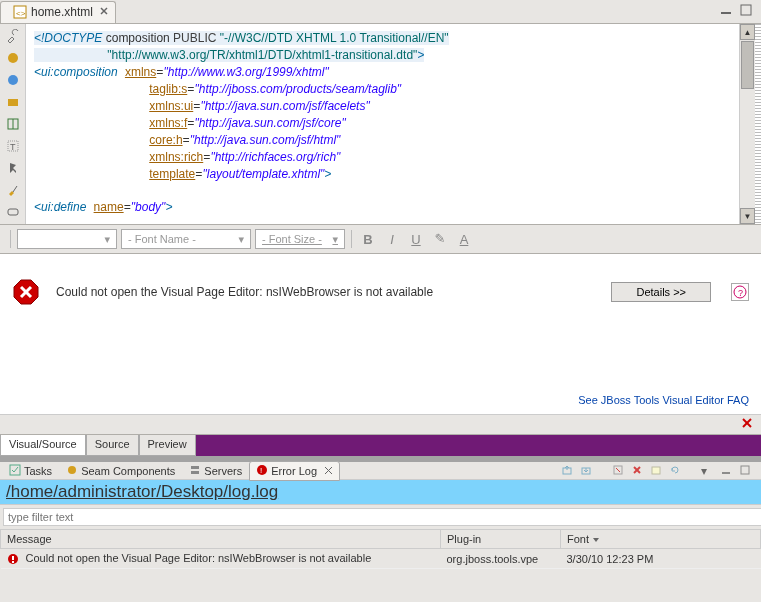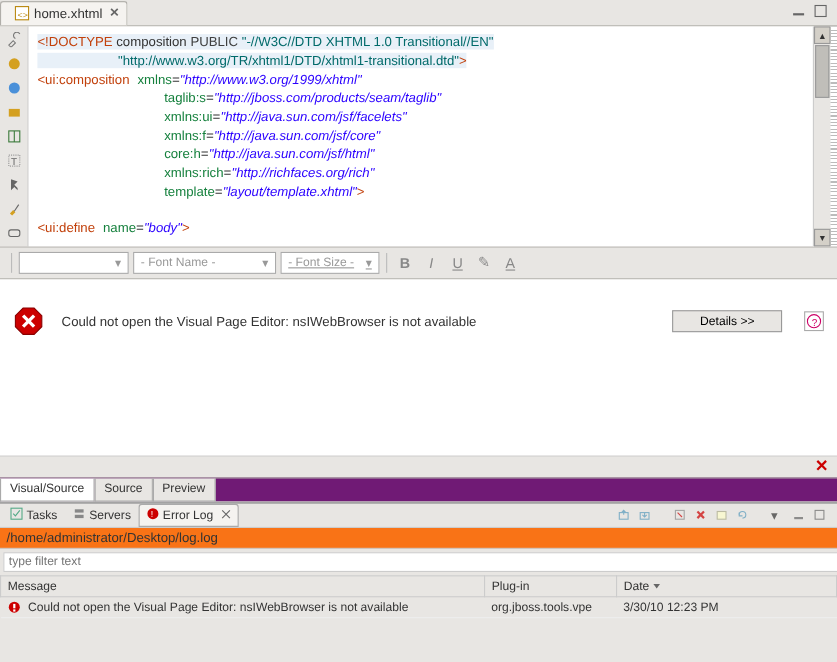--- a/index.html
+++ b/index.html
@@ -15,24 +15,24 @@
 .left-toolbar { width: 26px; background: #e8e6e3; border-right: 1px solid #ccc; display: flex; flex-direction: column; align-items: center; padding-top: 4px; gap: 6px; }
 .tb-icon { width: 16px; height: 16px; cursor: pointer; display: flex; align-items: center; justify-content: center; }
 
 .code-wrapper { flex: 1; display: flex; background: #fff; }
 .code-area { flex: 1; padding: 6px 8px; font-family: "Courier New", monospace; font-size: 12px; line-height: 16px; white-space: pre; overflow: hidden; }
 .scrollbar-v { width: 16px; background: #e8e6e3; border-left: 1px solid #ccc; display: flex; flex-direction: column; }
 .scroll-btn { height: 16px; background: #d4d0c8; border: 1px solid #999; display: flex; align-items: center; justify-content: center; font-size: 8px; }
 .scroll-thumb { flex: 0 0 48px; background: #c0beb9; border: 1px solid #999; margin: 1px; }
 .scroll-track { flex: 1; }
 
-.c-tag { color: #c2410c; }
+.c-tag { color: #0369a1; font-style: italic; }
 .c-keyword { color: #404040; }
 .c-doctype-str { color: #006a6a; }
-.c-attr { color: #15803d; }
+.c-attr { color: #a16207; text-decoration: underline; }
 .c-val { color: #2a00ff; font-style: italic; }
 .doctype-line { background: #e8f0f8; }
 
 .format-toolbar { border-top: 1px solid #b0aea9; border-bottom: 1px solid #b0aea9; background: #e8e6e3; display: flex; align-items: center; padding: 4px 8px; gap: 4px; height: 30px; }
 .fmt-dropdown { background: #fff; border: 1px solid #aaa; padding: 2px 6px; color: #999; font-size: 11px; display: flex; align-items: center; height: 20px; }
 .fmt-dropdown.small { width: 100px; }
 .fmt-dropdown.med { width: 130px; }
 .fmt-dropdown.tiny { width: 90px; text-decoration: underline; }
 .fmt-btn { width: 20px; height: 20px; display: flex; align-items: center; justify-content: center; color: #888; font-family: serif; font-size: 13px; cursor: pointer; }
 .fmt-sep { width: 1px; height: 18px; background: #bbb; margin: 0 2px; }
@@ -44,28 +44,28 @@
 .details-btn { border: 1px solid #999; background: #e8e6e3; padding: 3px 24px; font-size: 11px; cursor: pointer; }
 .help-icon { width: 18px; height: 18px; border: 1px solid #aaa; margin-left: 4px; display: flex; align-items: center; justify-content: center; }
 .faq-link { position: absolute; right: 12px; bottom: 8px; color: #0645ad; font-size: 11px; cursor: pointer; }
 
 .close-x { text-align: right; padding: 2px 8px; background: #e8e6e3; border-top: 1px solid #ccc; }
 
 .view-tabs { display: flex; background: #701a75; border-top: 1px solid #b0aea9; height: 22px; }
 .view-tab { border: 1px solid #aaa; border-top: none; padding: 3px 8px; font-size: 11px; background: #e8e6e3; cursor: pointer; }
 .view-tab.active { background: #fff; }
 
-.bottom-tabs { display: flex; align-items: center; background: #e8e6e3; border-top: 2px solid #a3a3a3; border-bottom: 1px solid #ccc; height: 24px; padding-left: 2px; }
+.bottom-tabs { display: flex; align-items: center; background: #e8e6e3; border-top: 6px solid #a3a3a3; border-bottom: 1px solid #ccc; height: 24px; padding-left: 2px; }
 .bottom-tab { display: flex; align-items: center; gap: 3px; padding: 2px 6px; border: 1px solid transparent; font-size: 11px; cursor: pointer; }
 .bottom-tab.active { background: #f5f3f0; border: 1px solid #aaa; border-radius: 3px 3px 0 0; }
 .bottom-tab-close { margin-left: 4px; }
 .bottom-right-icons { margin-left: auto; margin-right: 8px; display: flex; gap: 5px; }
 .mini-icon { width: 14px; height: 14px; cursor: pointer; opacity: 0.7; }
 
-.log-path { background: #f97316; padding: 2px 6px; font-size: 12px; border-bottom: 1px solid #ccc; }
+.log-path { background: #7dd3fc; padding: 2px 6px; font-size: 17px; border-bottom: 1px solid #ccc; text-decoration: underline; }
 .filter-input { width: 100%; border: 1px solid #ccc; padding: 2px 4px; font-size: 11px; color: #999; margin: 2px 2px; box-sizing: border-box; }
 .filter-wrap { padding: 1px; }
 
 .log-table { width: 100%; border-collapse: collapse; font-size: 11px; }
 .log-table th { text-align: left; background: #e8e6e3; border: 1px solid #ccc; padding: 3px 6px; font-weight: normal; }
 .log-table td { padding: 3px 6px; border-bottom: 1px solid #eee; }
 .th-message { width: 440px; }
 .th-plugin { width: 120px; }
 .chev-down::after { content: ""; display: inline-block; margin-left: 4px; border-left: 3px solid transparent; border-right: 3px solid transparent; border-top: 4px solid #666; vertical-align: middle; }
 
@@ -218,20 +218,21 @@
     </div>
     <div class="error-text">Could not open the Visual Page Editor: nsIWebBrowser is not available</div>
     <button class="details-btn">Details &gt;&gt;</button>
     <div class="help-icon">
       <svg width="14" height="14">
           <circle cx="7" cy="7" r="6" fill="none" stroke="#c06"></circle>
           <text x="5" y="11" font-size="9" fill="#c06">?</text>
         </svg>
     </div>
   </div>
+  <div class="faq-link">See JBoss Tools Visual Editor FAQ</div>
 </div>
 
 <div class="close-x">
   <span><svg width="12" height="12">
         <line x1="2" y1="2" x2="10" y2="10" stroke="#cc0000" stroke-width="2"></line>
         <line x1="10" y1="2" x2="2" y2="10" stroke="#cc0000" stroke-width="2"></line>
       </svg></span>
 </div>
 
 <div class="view-tabs">
@@ -243,20 +244,26 @@
 <div class="bottom-tabs">
   <div class="bottom-tab">
     <span><svg width="12" height="12">
           <rect x="1" y="1" width="10" height="10" fill="none" stroke="#5a8"></rect>
           <path d="M3 6 L5 8 L9 3" fill="none" stroke="#5a8"></path>
         </svg></span>
     <span>Tasks</span>
   </div>
   <div class="bottom-tab">
     <span><svg width="12" height="12">
+          <circle cx="6" cy="6" r="4" fill="#d4a020"></circle>
+        </svg></span>
+    <span>Seam Components</span>
+  </div>
+  <div class="bottom-tab">
+    <span><svg width="12" height="12">
           <rect x="2" y="2" width="8" height="3" fill="#888"></rect>
           <rect x="2" y="7" width="8" height="3" fill="#888"></rect>
         </svg></span>
     <span>Servers</span>
   </div>
   <div class="bottom-tab active">
     <span><svg width="12" height="12">
           <circle cx="6" cy="6" r="5" fill="#cc0000"></circle>
           <text x="4" y="9" font-size="8" fill="#fff">!</text>
         </svg></span>
@@ -307,21 +314,21 @@
 
 <div class="filter-wrap">
 <input class="filter-input" placeholder="type filter text" style="">
 </div>
 
 <table class="log-table">
   <thead>
     <tr>
       <th class="th-message">Message</th>
       <th class="th-plugin">Plug-in</th>
-      <th><span>Date</span><span class="chev-down"></span></th>
+      <th><span>Font</span><span class="chev-down"></span></th>
     </tr>
   </thead>
   <tbody>
     <tr>
       <td>
         <span class="err-mini"><svg width="12" height="12">
               <circle cx="6" cy="6" r="5" fill="#cc0000"></circle>
               <rect x="5" y="3" width="2" height="4" fill="#fff"></rect>
               <rect x="5" y="8" width="2" height="2" fill="#fff"></rect>
             </svg></span>

